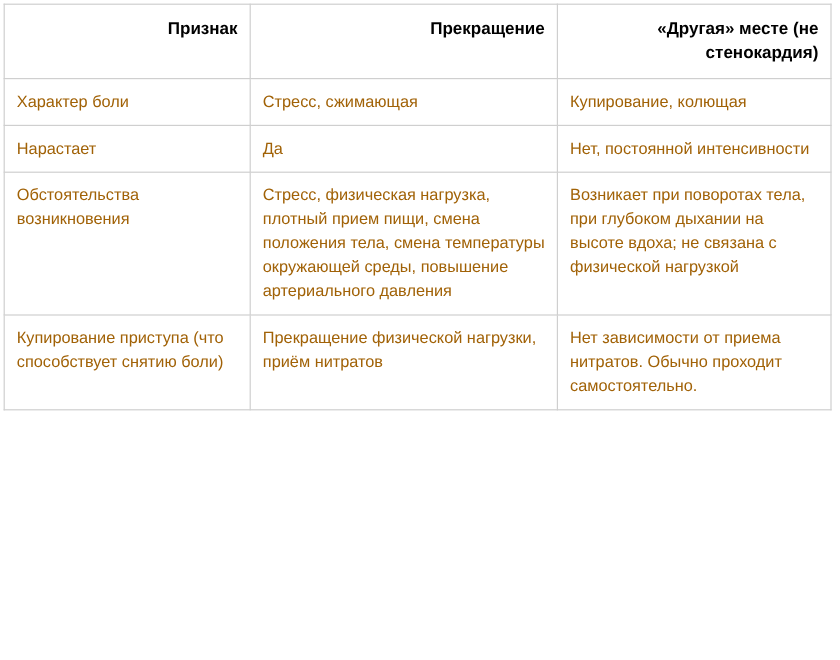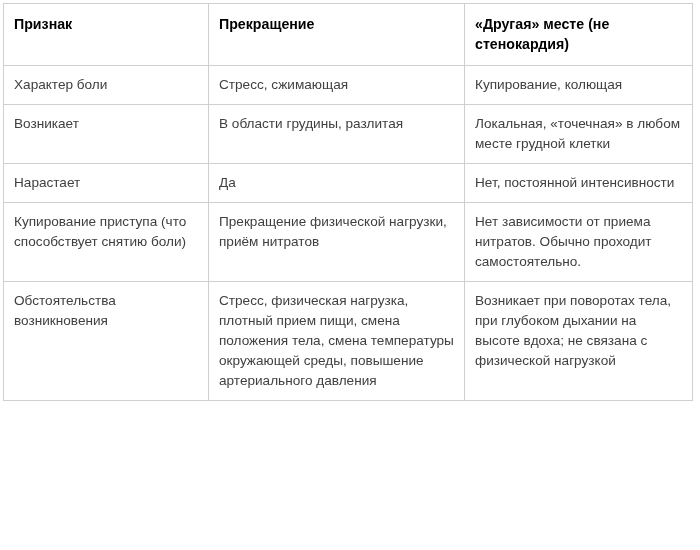--- a/index.html
+++ b/index.html
@@ -44,24 +44,25 @@
     word-wrap: break-word;
     overflow-wrap: break-word;
   }
   table.compare-table thead th {
     font-weight: bold;
     font-size: 14.2px;
     line-height: 1.42;
     padding-top: 10px;
     padding-bottom: 11px;
     color: #000000;
+    text-align: right;
   }
   table.compare-table tbody td {
     font-weight: normal;
-    color: #404040;
+    color: #a16207;
   }
   
   table.compare-table tbody tr td { height: auto; }
 </style>
 </head>
 <body>
 
 <div class="table-wrap">
   <table class="compare-table">
     <colgroup>
@@ -76,34 +77,29 @@
         <th>«Другая» месте (не стенокардия)</th>
       </tr>
     </thead>
     <tbody>
       <tr>
         <td>Характер боли</td>
         <td>Стресс, сжимающая</td>
         <td>Купирование, колющая</td>
       </tr>
       <tr>
-        <td>Возникает</td>
-        <td>В области грудины, разлитая</td>
-        <td>Локальная, «точечная» в любом месте грудной клетки</td>
-      </tr>
-      <tr>
         <td>Нарастает</td>
         <td>Да</td>
         <td>Нет, постоянной интенсивности</td>
+      </tr>
+      <tr>
+        <td>Обстоятельства возникновения</td>
+        <td>Стресс, физическая нагрузка, плотный прием пищи, смена положения тела, смена температуры окружающей среды, повышение артериального давления</td>
+        <td>Возникает при поворотах тела, при глубоком дыхании на высоте вдоха; не связана с физической нагрузкой</td>
       </tr>
       <tr>
         <td>Купирование приступа (что способствует снятию боли)</td>
         <td>Прекращение физической нагрузки, приём нитратов</td>
         <td>Нет зависимости от приема нитратов. Обычно проходит самостоятельно.</td>
       </tr>
-      <tr>
-        <td>Обстоятельства возникновения</td>
-        <td>Стресс, физическая нагрузка, плотный прием пищи, смена положения тела, смена температуры окружающей среды, повышение артериального давления</td>
-        <td>Возникает при поворотах тела, при глубоком дыхании на высоте вдоха; не связана с физической нагрузкой</td>
-      </tr>
     </tbody>
   </table>
 </div>
 
 </body></html>

